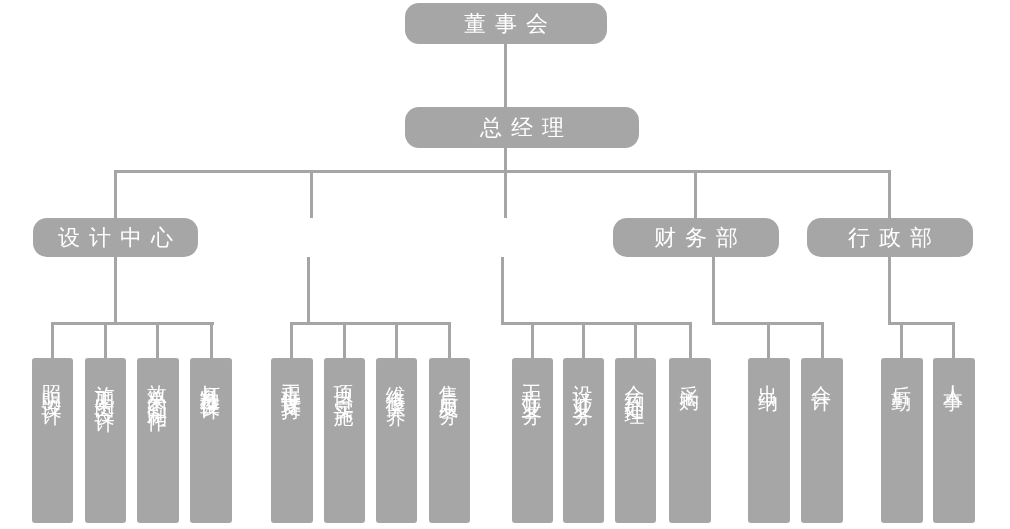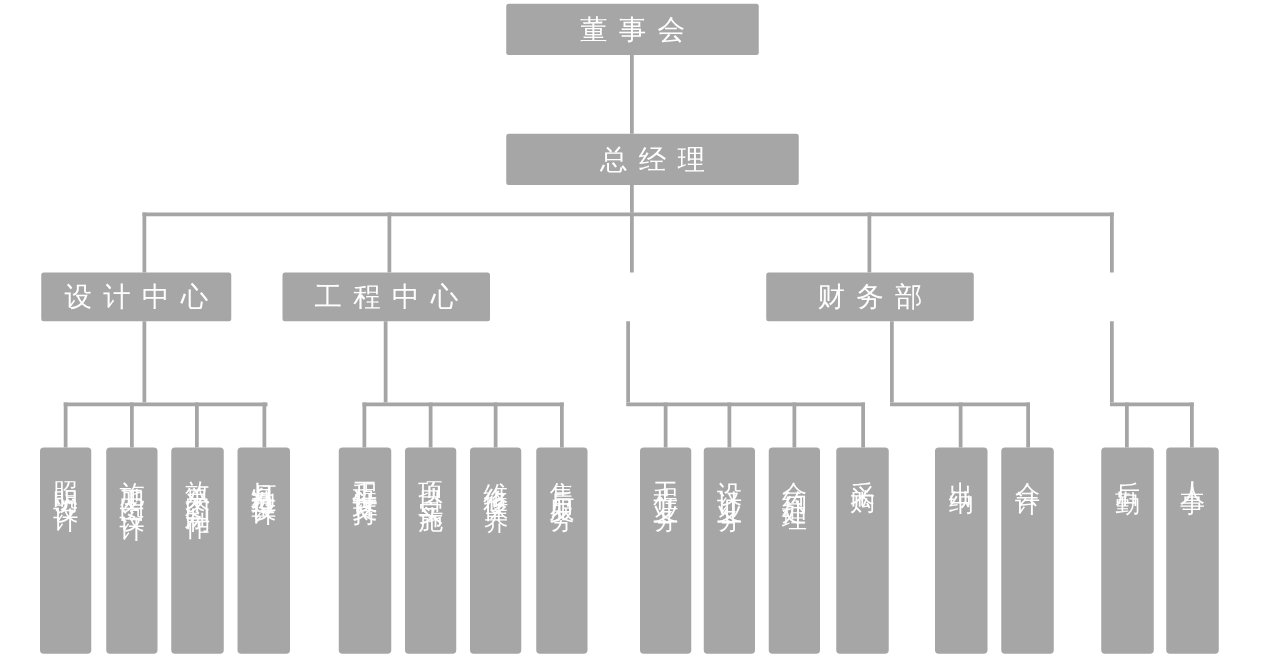--- a/index.html
+++ b/index.html
@@ -2,21 +2,21 @@
 <html><head>
 <meta charset="utf-8">
 <style>
   html,body { margin:0; padding:0; background:#ffffff; }
   #canvas {
     position:relative; width:1010px; height:529px; background:#ffffff;
     font-family:"Liberation Sans","DejaVu Sans",sans-serif; overflow:hidden;
   }
   .ln { position:absolute; background:#a5a5a5; }
   .node {
-    position:absolute; background:#a6a6a6; border-radius:2px;
+    position:absolute; background:#a6a6a6; border-radius:14px;
     color:#ffffff; text-align:center; font-size:22px;
     letter-spacing:9px; text-indent:9px; white-space:nowrap;
   }
   .lv12 { top:0; height:41px; line-height:41px; }
   .lv3  { top:218px; height:39px; line-height:39px; }
   .leaf {
     position:absolute; top:358px; height:165px; background:#a6a6a6;
     border-radius:3px; display:flex; justify-content:center;
   }
   .vtext {
@@ -67,23 +67,23 @@
   <div class="ln" style="left:821px;top:322px;width:3px;height:36px"></div>
 
   <div class="ln" style="left:888px;top:257px;width:3px;height:65px"></div>
   <div class="ln" style="left:888px;top:322px;width:67px;height:3px"></div>
   <div class="ln" style="left:900px;top:322px;width:3px;height:36px"></div>
   <div class="ln" style="left:952px;top:322px;width:3px;height:36px"></div>
 
   <div class="node lv12" style="left:405px;top:3px;width:202px">董事会</div>
   <div class="node lv12" style="left:405px;top:107px;width:234px">总经理</div>
 
-  <div class="node lv3" style="left:33px;width:152px">设计中心</div>
-  <div class="node lv3" style="left:226px;width:166px">工程中心</div>
+  <div class="node lv3" style="left:33px;width:165px">设计中心</div>
   <div class="node lv3" style="left:613px;width:166px">财务部</div>
+  <div class="node lv3" style="left:807px;width:166px">行政部</div>
 
   <div class="leaf" style="left:32px;width:41px">
     <span class="vtext">照明设计</span>
   </div>
   <div class="leaf" style="left:85px;width:41px">
     <span class="vtext">施工图设计</span>
   </div>
   <div class="leaf" style="left:137px;width:42px">
     <span class="vtext">效果图制作</span>
   </div>

